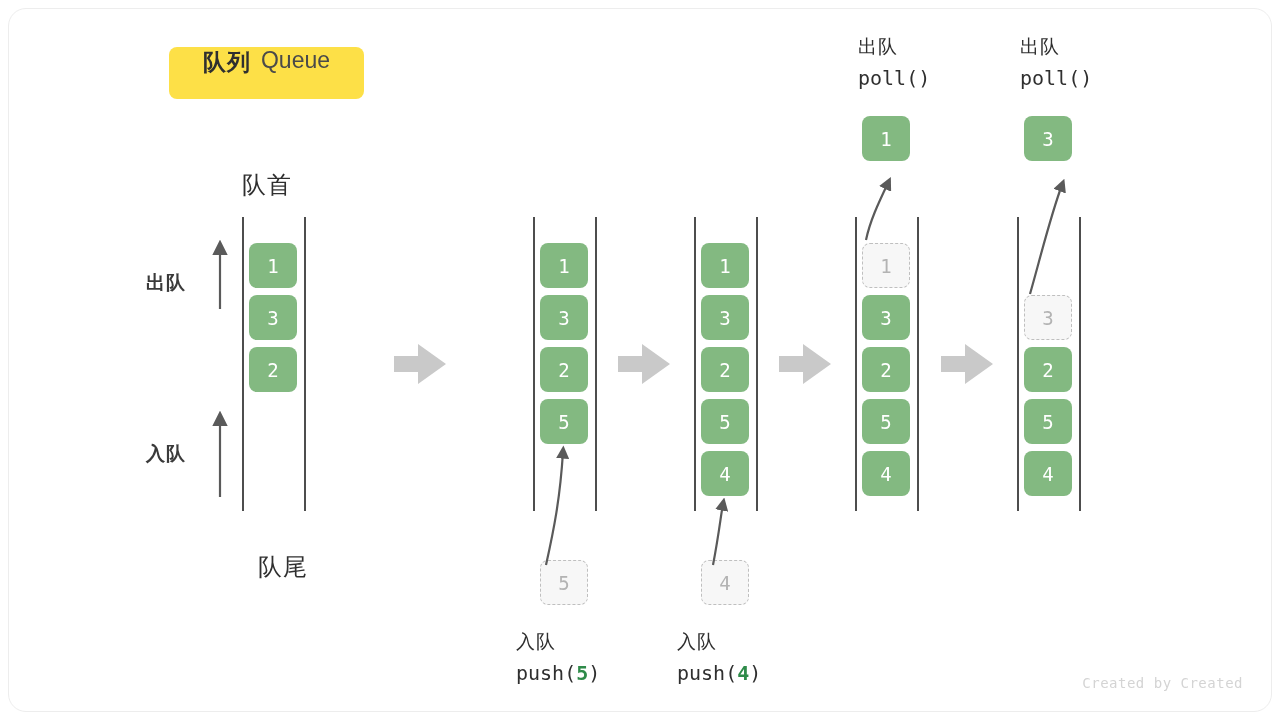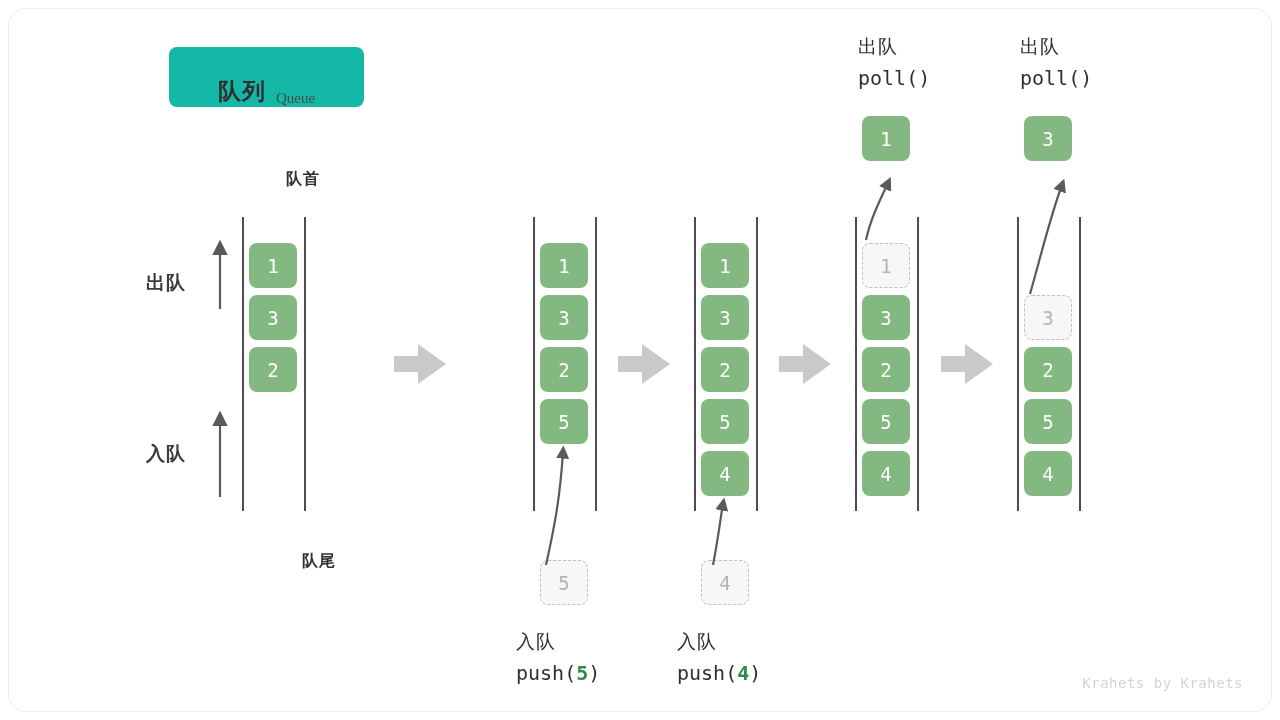--- a/index.html
+++ b/index.html
@@ -31,49 +31,48 @@
     width: 1264px;
     height: 704px;
   }
 
   
   .title-badge {
     position: absolute;
     left: 160px;
     top: 38px;
     width: 195px;
-    height: 60px;
-    background: #14b8a6;
+    height: 52px;
+    background: #fde047;
     border-radius: 8px;
     display: flex;
-    align-items: flex-end;
+    align-items: flex-start;
     justify-content: center;
     gap: 10px;
   }
   .title-cn {
     font-size: 23px;
     font-weight: bold;
     color: #2f2f2f;
     letter-spacing: 1px;
   }
   .title-en {
-    font-family: Liberation Serif, serif;
-    font-size: 15px;
+    font-family: Liberation Sans, sans-serif;
+    font-size: 23px;
     color: #4a4a4a;
   }
 
   
   .head-label {
     position: absolute;
-    font-size: 16px;
-    font-weight: bold;
+    font-size: 24px;
+    font-weight: normal;
     color: #2f2f2f;
     letter-spacing: 1px;
     white-space: nowrap;
-    margin-left: 44px;
   }
   .side-label {
     position: absolute;
     font-size: 19px;
     font-weight: bold;
     color: #3a3a3a;
     letter-spacing: 1px;
     white-space: nowrap;
   }
 
@@ -275,16 +274,16 @@
 
     <path d="M537,556 C545,520 551,490 554,443" fill="none" stroke="#5a5a5a" stroke-width="2.2" marker-end="url(#curveHead)"></path>
 
     <path d="M704,556 C710,525 712,505 714,495" fill="none" stroke="#5a5a5a" stroke-width="2.2" marker-end="url(#curveHead)"></path>
 
     <path d="M857,231 C861,212 869,195 879,174" fill="none" stroke="#5a5a5a" stroke-width="2.2" marker-end="url(#curveHead)"></path>
 
     <path d="M1021,285 C1031,250 1042,205 1053,176" fill="none" stroke="#5a5a5a" stroke-width="2.2" marker-end="url(#curveHead)"></path>
   </svg>
 
-  <div class="footer">Krahets by Krahets</div>
+  <div class="footer">Created by Created</div>
 
 </div>
 </div>
 
 </body></html>

